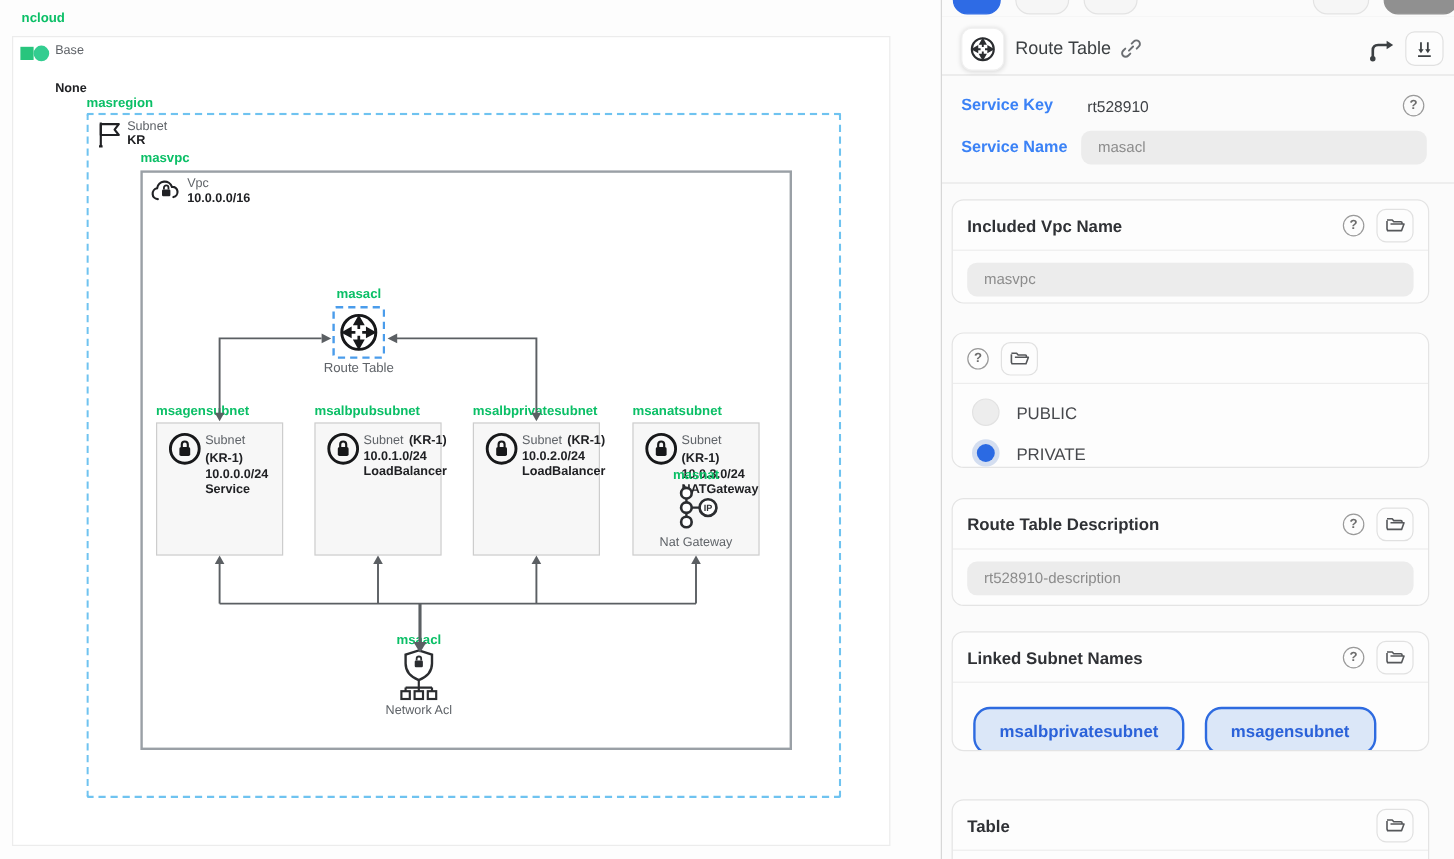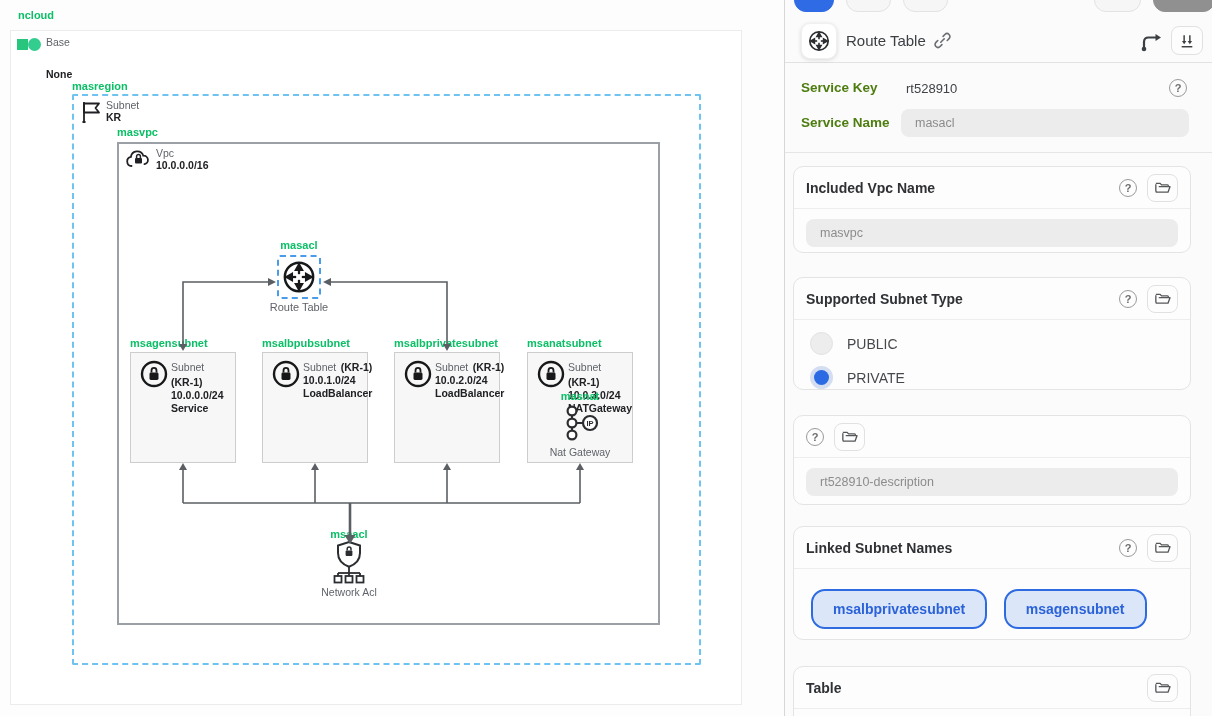--- a/index.html
+++ b/index.html
@@ -22,21 +22,21 @@
   .ctr{text-align:center;}
 
   
   .panel{left:784px;top:0;width:428px;height:716px;background:#fbfbfb;border-left:1px solid #d7d7d7;box-sizing:border-box;}
   .pill{position:absolute;top:-12px;height:24px;border-radius:12px;background:#f6f6f6;border:1px solid #e3e3e3;box-sizing:border-box;}
   .strip{left:0;top:0;width:428px;height:14px;border-bottom:1px solid #e3e3e3;background:#fbfbfb;}
   .phead{left:0;top:14px;width:428px;height:48px;border-bottom:1px solid #e2e2e2;background:#fbfbfb;}
   .tile{left:16px;top:23px;width:34px;height:34px;background:#fff;border:1px solid #f0f0f0;border-radius:9px;
         box-shadow:0 1px 4px rgba(0,0,0,.14);display:flex;align-items:center;justify-content:center;}
   .ptitle{font-size:15px;color:#3c4043;font-weight:500;}
-  .rowlab{font-size:13.5px;font-weight:600;color:#4d7c0f;}
+  .rowlab{font-size:13.5px;font-weight:600;color:#3b82f6;}
   .rowval{font-size:13px;color:#3f4246;}
   .help{width:18px;height:18px;border:1.5px solid #9a9a9a;border-radius:50%;color:#6d6d6d;font-size:11px;font-weight:bold;
         display:flex;align-items:center;justify-content:center;box-sizing:border-box;background:transparent;}
   .iconbtn{width:31px;height:28px;border:1.5px solid #e1e1e1;border-radius:8px;background:#fdfdfd;
            display:flex;align-items:center;justify-content:center;box-sizing:border-box;}
   .gtext{background:#ececec;border:none;border-radius:8px;height:28px;font-family:"Liberation Sans",sans-serif;
          font-size:12.5px;color:#8c8c8c;padding:0 14px;box-sizing:border-box;outline:none;}
   .card{position:absolute;left:8px;width:398px;background:#fdfdfd;border:1px solid #e4e4e4;border-radius:10px;box-sizing:border-box;overflow:hidden;}
   .chead{height:42px;display:flex;align-items:center;padding:0 12px;border-bottom:1px solid #ededed;box-sizing:border-box;}
   .chead .t{font-size:14px;font-weight:600;color:#2f3135;flex:1;}
@@ -290,21 +290,20 @@
           </svg>
         </span>
       </div>
       <div class="cbody">
         <input class="gtext" style="width: 100%;" readonly="" value="masvpc">
       </div>
     </div>
 
     <div class="card" style="top:277px;height:113px;">
       <div class="chead">
-        <span class="t">Supported Subnet Type</span>
         <span class="help">
             <span>?</span>
           </span>
         <span class="iconbtn">
           <svg width="17" height="15" viewBox="0 0 20 18">
             <path d="M2 4 h5.2 l1.6 1.8 H16 a1 1 0 0 1 1 1 V8" fill="none" stroke="#55575a" stroke-width="1.6" stroke-linejoin="round"></path>
             <path d="M5.5 8 H19 L16.6 14.6 H2.6 L2 13 V5" fill="none" stroke="#55575a" stroke-width="1.6" stroke-linejoin="round"></path>
           </svg>
         </span>
       </div>
@@ -317,36 +316,37 @@
           <span class="radio on">
               <span class="dot"></span>
             </span>
           <span class="radio-lab">PRIVATE</span>
         </div>
       </div>
     </div>
 
     <div class="card" style="top:415px;height:90px;">
       <div class="chead">
+        <span class="t">Route Table Description</span>
         <span class="help">
             <span>?</span>
           </span>
         <span class="iconbtn">
           <svg width="17" height="15" viewBox="0 0 20 18">
             <path d="M2 4 h5.2 l1.6 1.8 H16 a1 1 0 0 1 1 1 V8" fill="none" stroke="#55575a" stroke-width="1.6" stroke-linejoin="round"></path>
             <path d="M5.5 8 H19 L16.6 14.6 H2.6 L2 13 V5" fill="none" stroke="#55575a" stroke-width="1.6" stroke-linejoin="round"></path>
           </svg>
         </span>
       </div>
       <div class="cbody">
         <input class="gtext" style="width: 100%;" readonly="" value="rt528910-description">
       </div>
     </div>
 
-    <div class="card" style="top:526px;height:114px;">
+    <div class="card" style="top:526px;height:100px;">
       <div class="chead">
         <span class="t">Linked Subnet Names</span>
         <span class="help">
             <span>?</span>
           </span>
         <span class="iconbtn">
           <svg width="17" height="15" viewBox="0 0 20 18">
             <path d="M2 4 h5.2 l1.6 1.8 H16 a1 1 0 0 1 1 1 V8" fill="none" stroke="#55575a" stroke-width="1.6" stroke-linejoin="round"></path>
             <path d="M5.5 8 H19 L16.6 14.6 H2.6 L2 13 V5" fill="none" stroke="#55575a" stroke-width="1.6" stroke-linejoin="round"></path>
           </svg>

